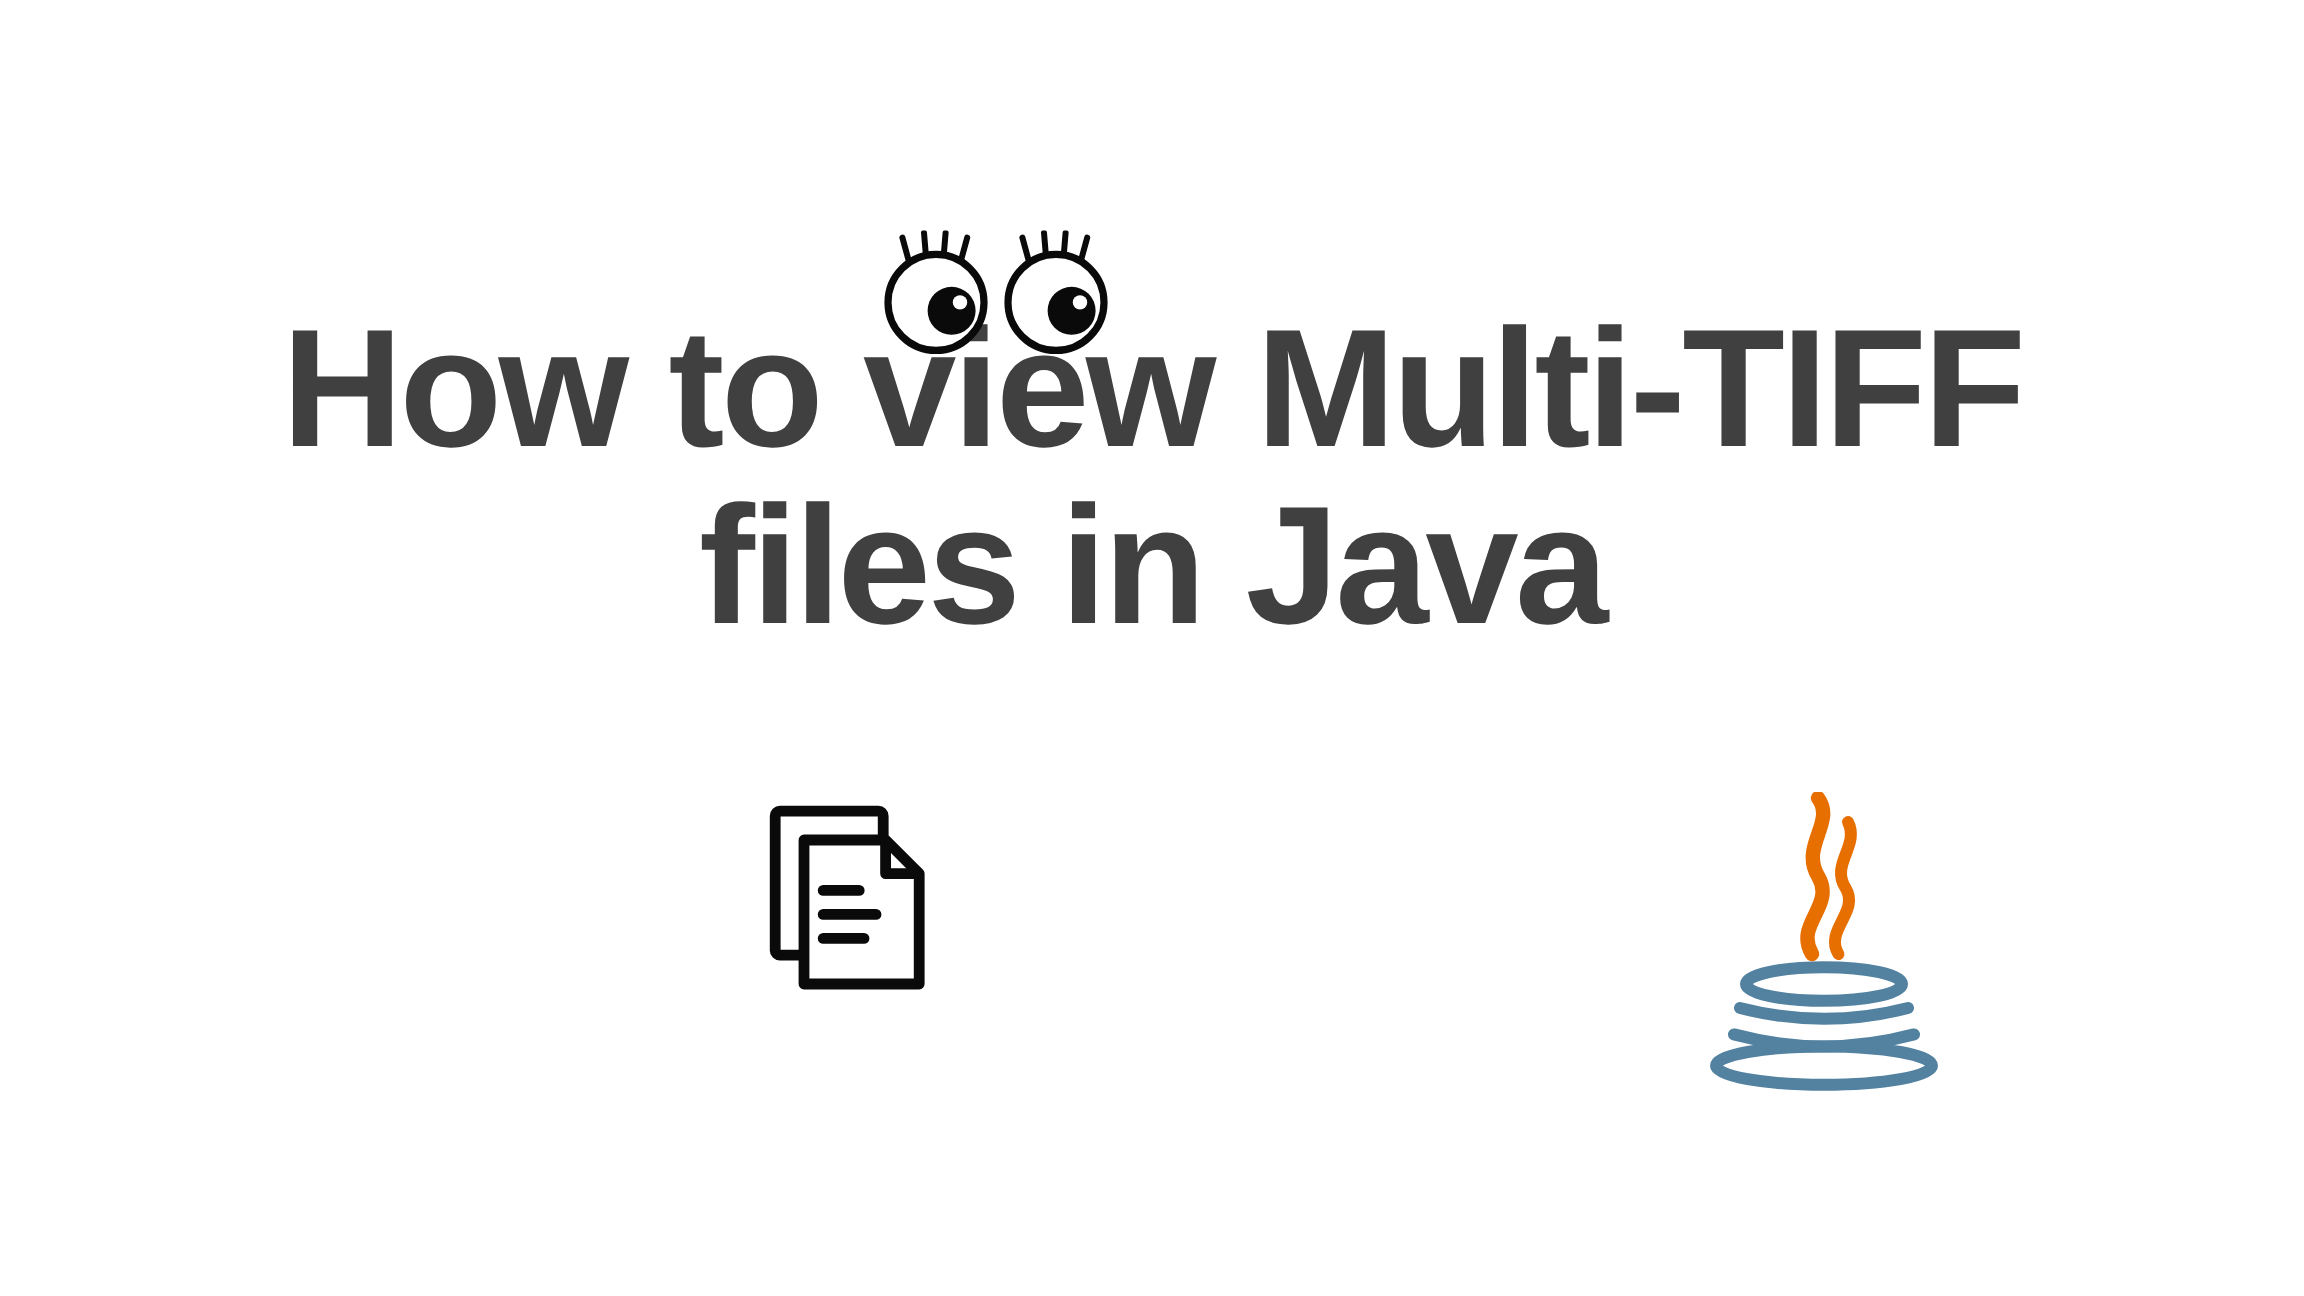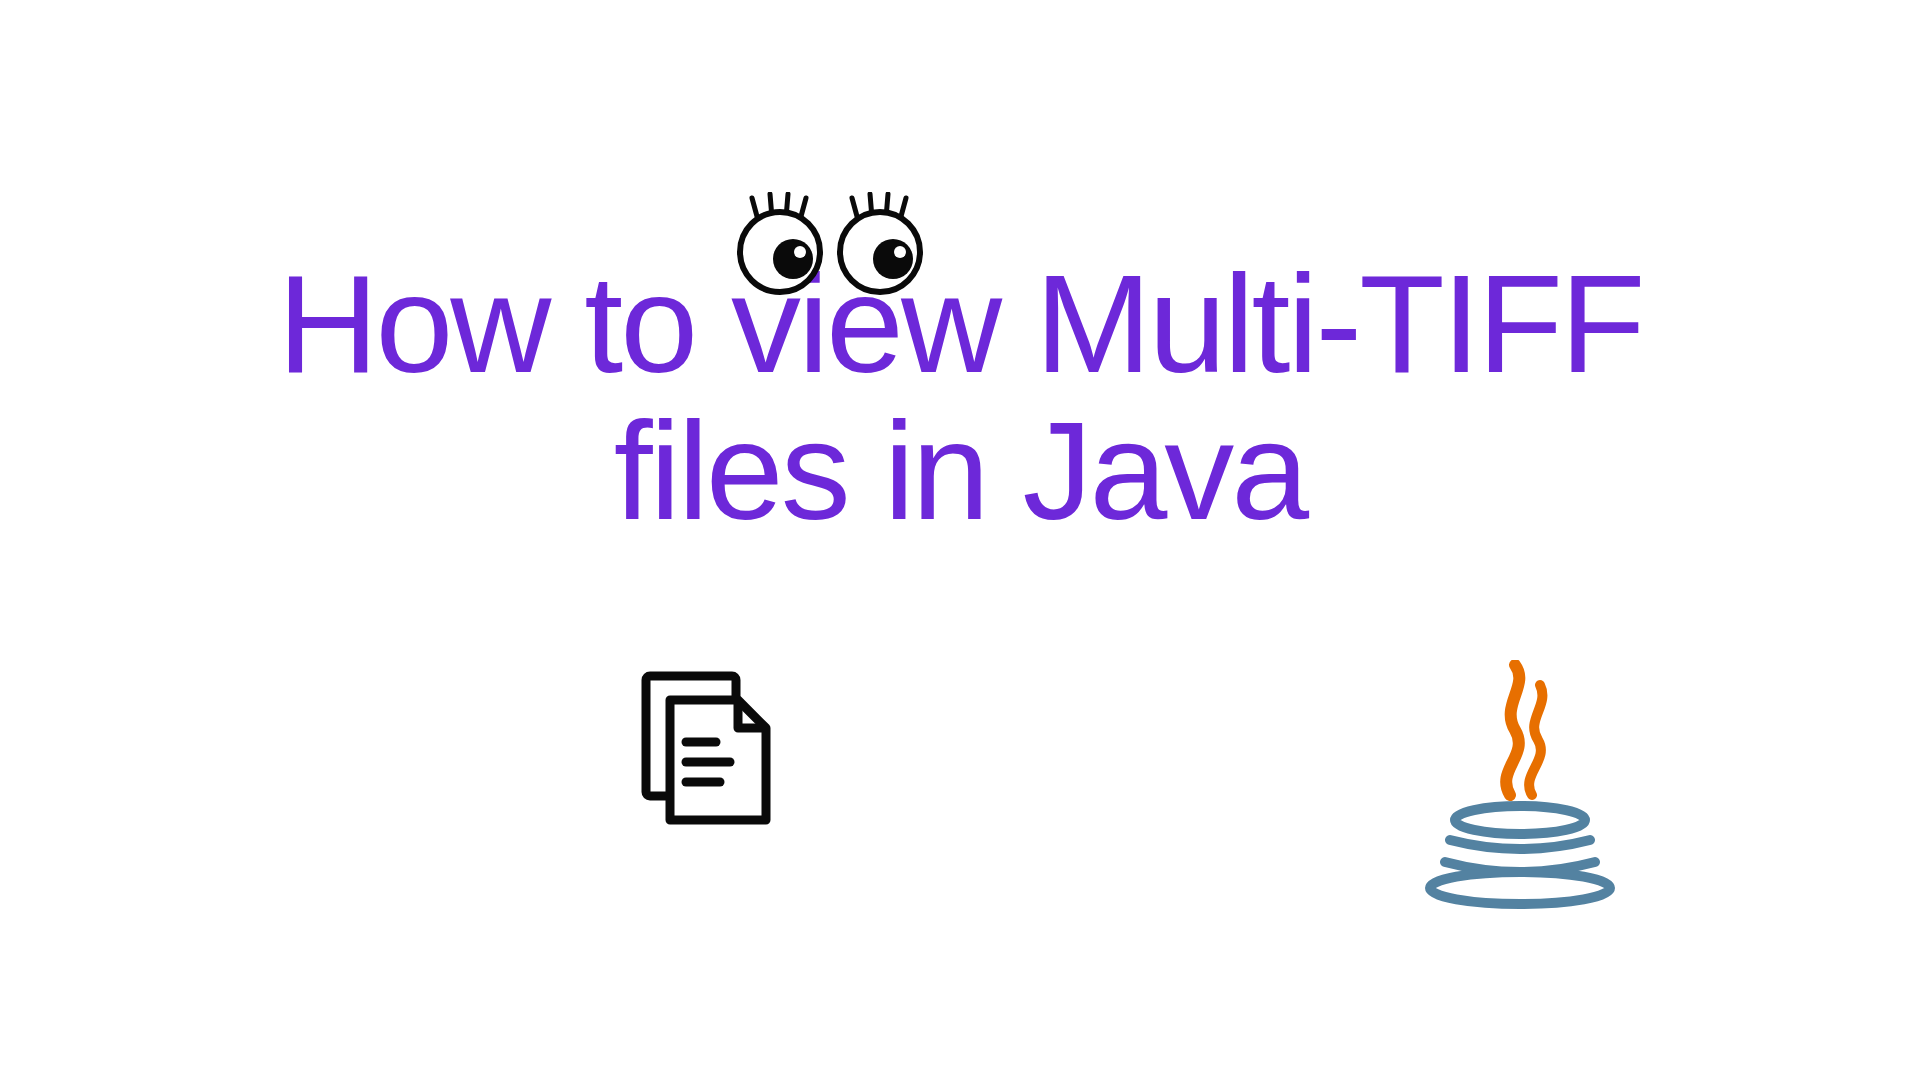--- a/index.html
+++ b/index.html
@@ -17,22 +17,22 @@
     .container {
       position: absolute;
       top: 250px;
       left: 50%;
       transform: translateX(-50%);
       width: 1600px;
       text-align: center;
     }
     .title {
       font-size: 140px;
-      font-weight: 400;
-      color: #6d28d9;
+      font-weight: 700;
+      color: #404040;
       line-height: 1.05;
       letter-spacing: -3px;
       position: relative;
     }
     .line1 {
       display: block;
       position: relative;
     }
     .line2 {
       display: block;

